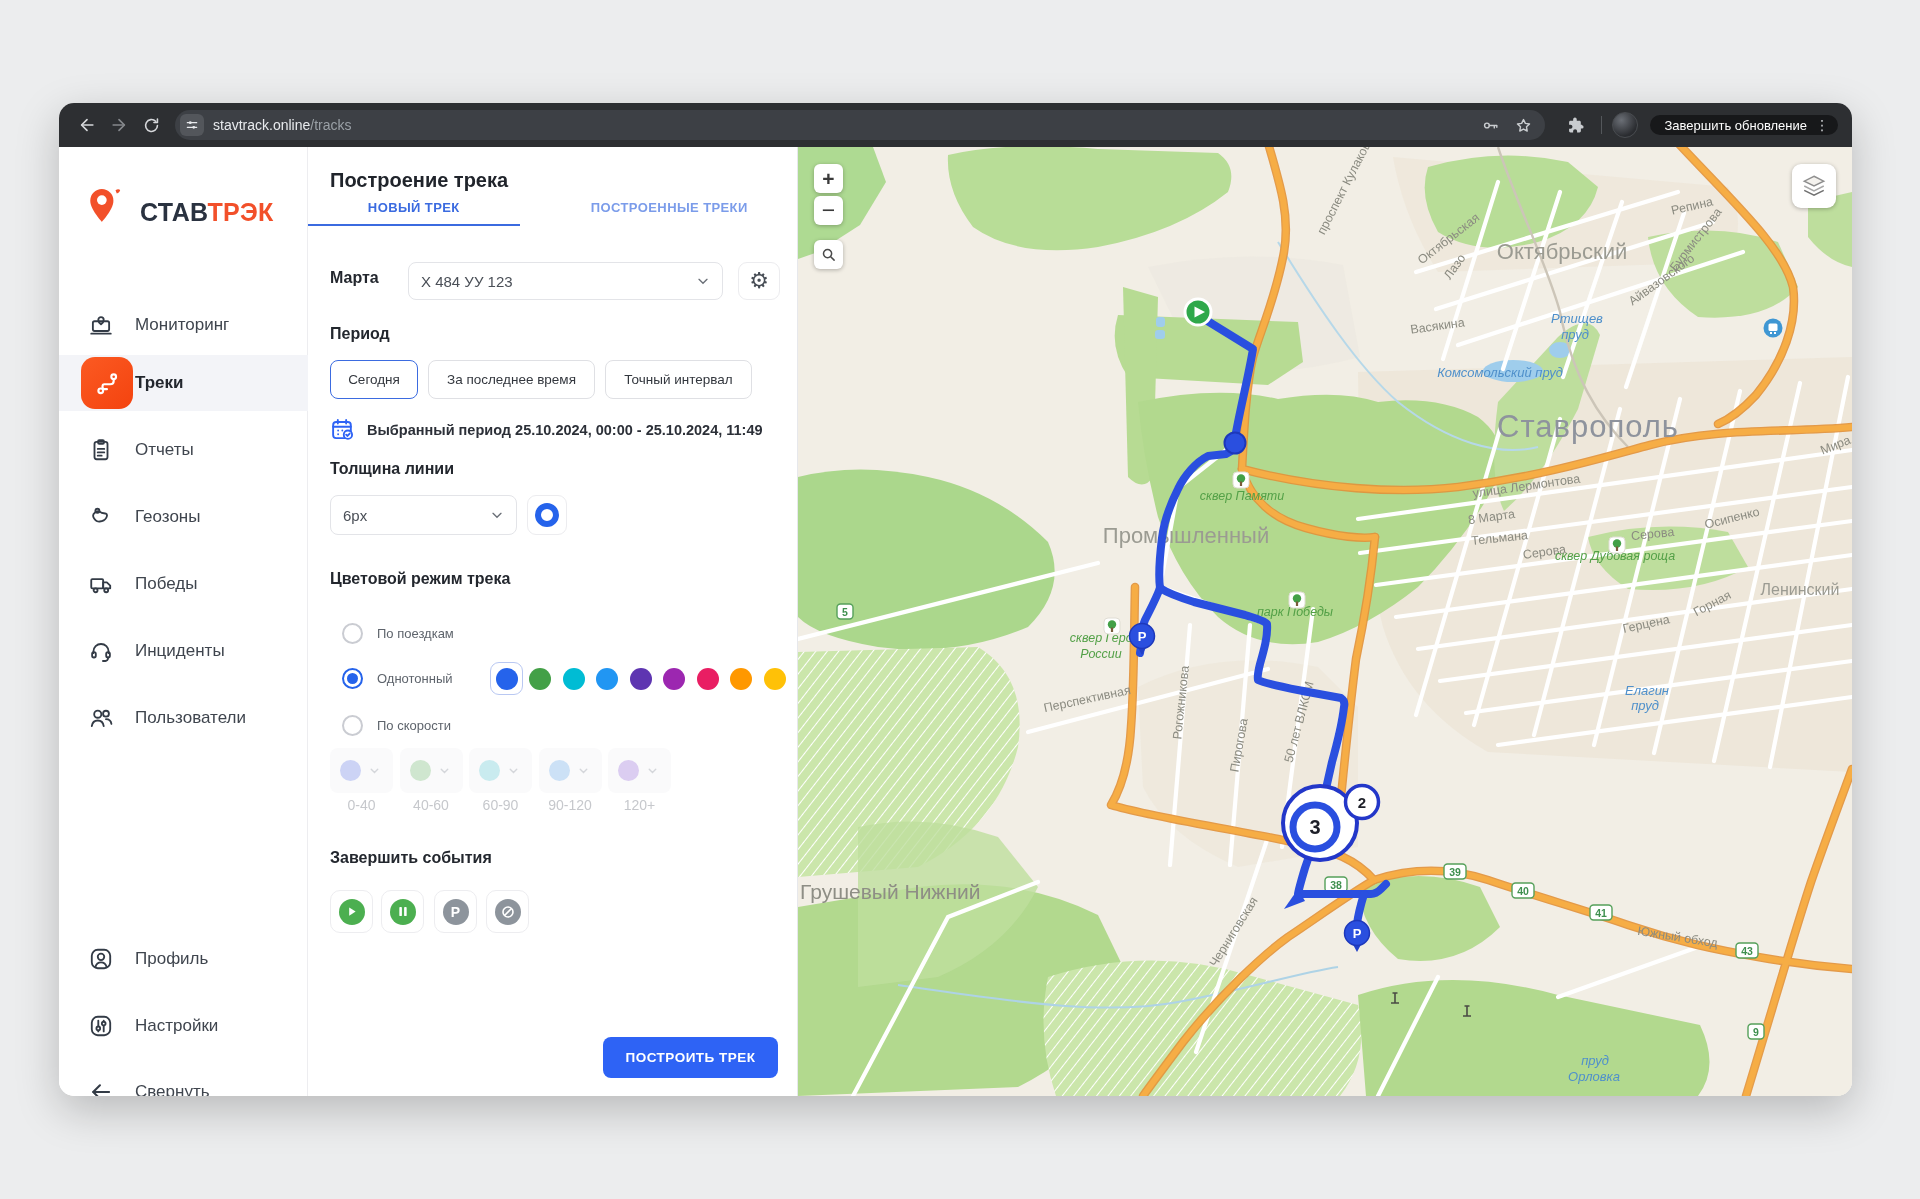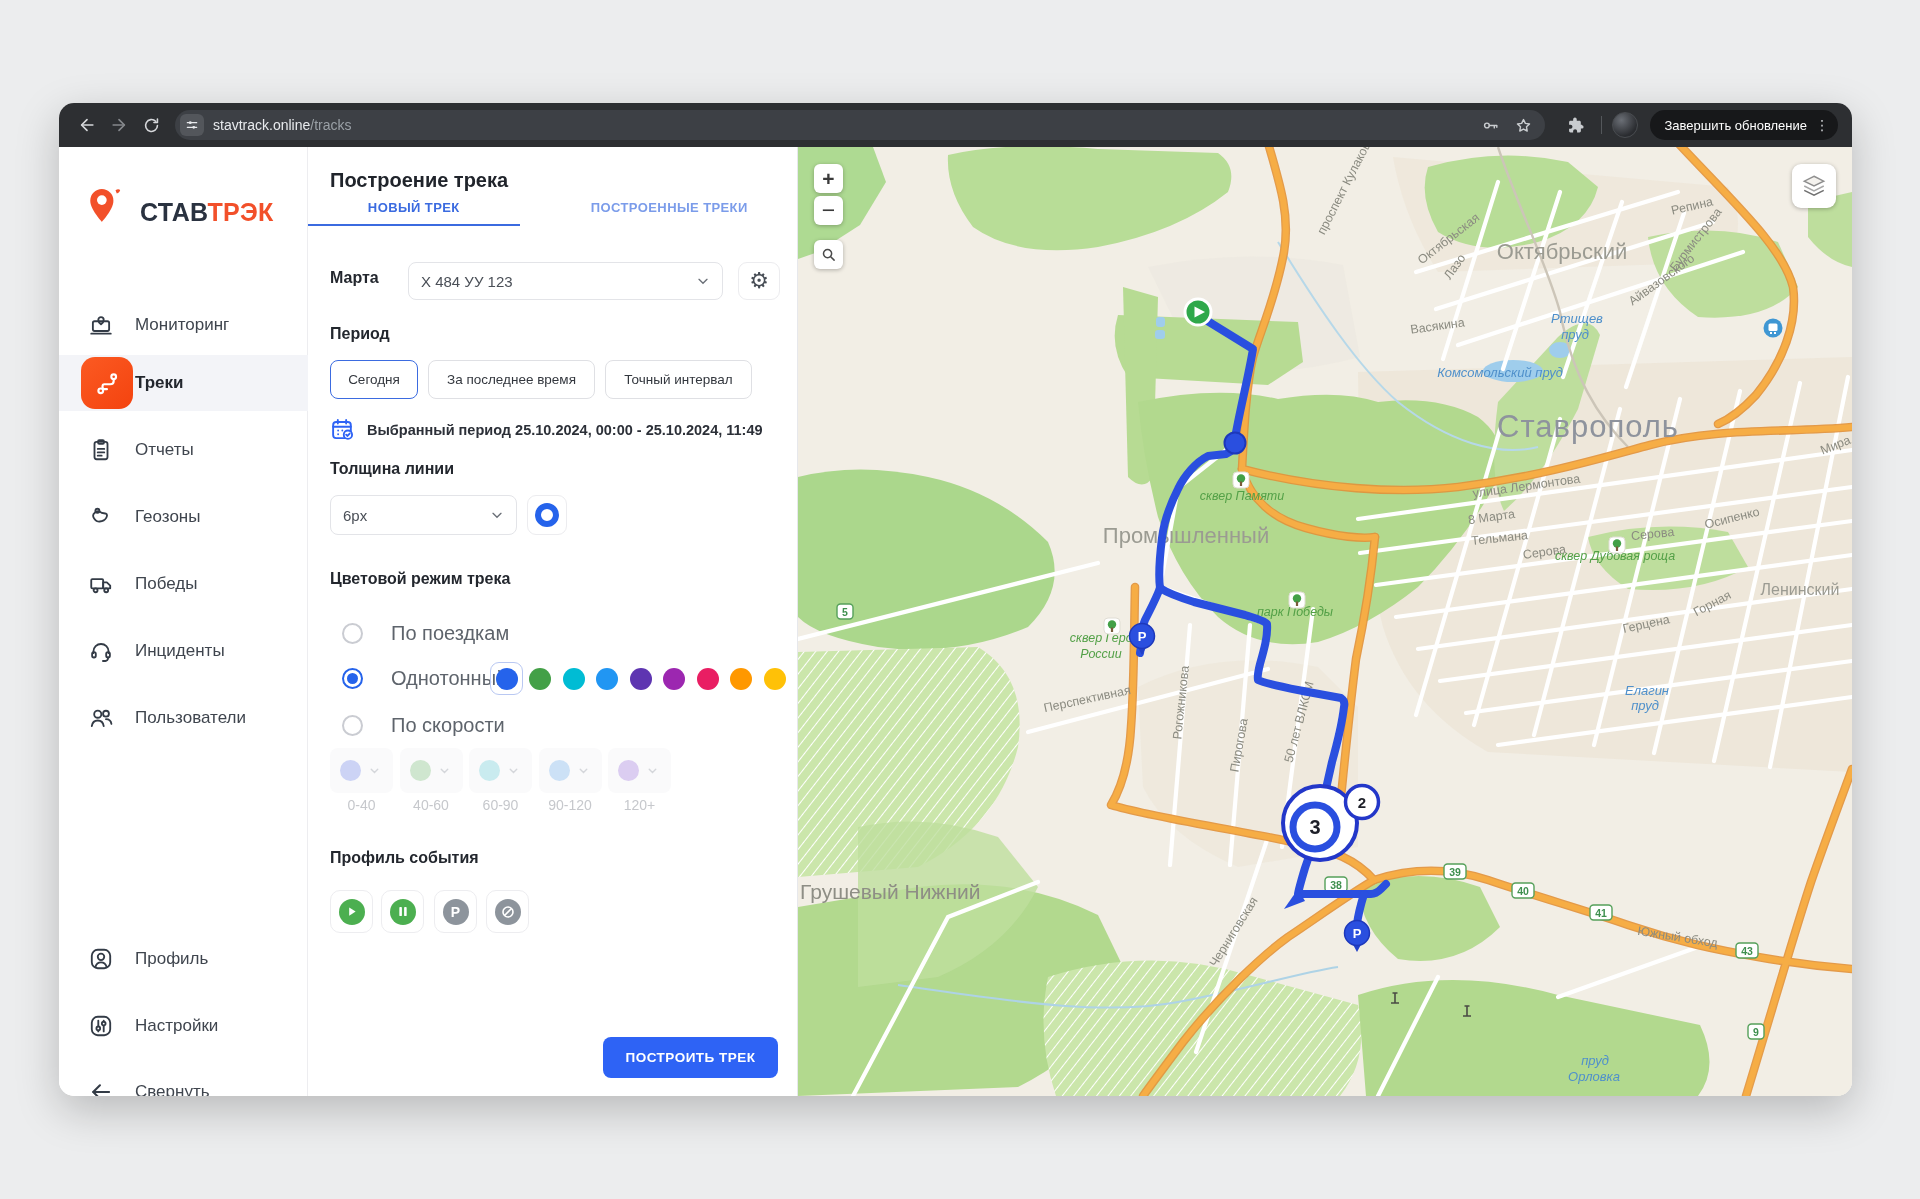--- a/index.html
+++ b/index.html
@@ -10,21 +10,21 @@
   .toolbar { position:absolute; left:0; top:0; right:0; height:44px; background:#2d2f32; display:flex; align-items:center; padding:0 14px 0 12px; }
   .tb-btn { width:32px; height:32px; display:flex; align-items:center; justify-content:center; border-radius:50%; flex:0 0 auto; }
   .url-pill { flex:1; height:30px; background:#3d4045; border-radius:15px; margin:0 14px 0 8px; display:flex; align-items:center; padding:0 12px 0 5px; min-width:0; }
   .tune-chip { width:24px; height:22px; background:#53565b; border-radius:6px; display:flex; align-items:center; justify-content:center; margin-right:9px; flex:0 0 auto; }
   .url-text { font-size:14px; color:#e8eaed; white-space:nowrap; }
   .url-text .path { color:#9aa0a6; }
   .pill-spacer { flex:1; }
   .pill-ico { margin-left:14px; display:flex; flex:0 0 auto; }
   .tb-sep { width:1px; height:18px; background:#54575b; margin:0 10px; }
   .avatar { width:26px; height:26px; border-radius:50%; background:radial-gradient(circle at 35% 30%, #6b6f76, #2a2c30 70%); flex:0 0 auto; border:1px solid #494c50; }
-  .update-btn { margin-left:12px; height:30px; background:#17181a; border-radius:15px; color:#fff; font-size:13px; display:flex; align-items:center; padding:0 8px 0 14px; white-space:nowrap; flex:0 0 auto; }
+  .update-btn { margin-left:12px; height:20px; background:#17181a; border-radius:15px; color:#fff; font-size:13px; display:flex; align-items:center; padding:0 8px 0 14px; white-space:nowrap; flex:0 0 auto; }
   .update-btn .dots { margin-left:8px; color:#cfd1d4; font-size:14px; letter-spacing:1px; }
 
   
   .sidebar { position:absolute; left:0; top:44px; width:249px; bottom:0; background:#fff; border-right:1px solid #ededf0; }
   .logo { position:absolute; left:26px; top:38px; display:flex; align-items:flex-end; }
   .logo-text { font-size:25px; font-weight:800; letter-spacing:.3px; margin-left:4px; line-height:1; padding-bottom:6px;}
   .logo-text .lp { color:#2a3240;margin-left:11px; } .logo-text .la { color:#f2502a; }
   .nav-item { position:absolute; left:0; width:249px; height:56px; display:flex; align-items:center; cursor:pointer; }
   .nav-item .ico { position:absolute; left:29px; width:26px; height:26px; }
   .nav-item .lbl { position:absolute; left:76px; font-size:17px; color:#3f454e; font-weight:500; }
@@ -45,21 +45,21 @@
   .per-btn { position:absolute; top:213px; height:39px; border:1px solid #dfe0e4; border-radius:8px; background:#fff; font-size:13.5px; color:#33373e; display:flex; align-items:center; justify-content:center; cursor:pointer; font-family:inherit; }
   .per-btn.active { border:1.6px solid #3b6be0; }
   .period-row { position:absolute; left:22px; top:270px; display:flex; align-items:center; }
   .period-row .txt { margin-left:12px; font-size:14.5px; font-weight:600; color:#2c3038; }
   .ring-box { position:absolute; left:219px; top:348px; width:40px; height:40px; border:1px solid #ececef; border-radius:9px; display:flex; align-items:center; justify-content:center; cursor:pointer; }
   .ring { width:24px; height:24px; border:6px solid #2563eb; border-radius:50%; }
   .radio-row { position:absolute; left:34px; display:flex; align-items:center; height:22px; cursor:pointer; }
   .radio { width:21px; height:21px; border:2px solid #caccd2; border-radius:50%; background:#fff; flex:0 0 auto; position:relative; }
   .radio.sel-r { border-color:#2563eb; }
   .radio.sel-r::after { content:""; position:absolute; left:3px; top:3px; width:11px; height:11px; background:#2563eb; border-radius:50%; }
-  .radio-lbl { margin-left:28px; font-size:20px; color:#5e646c; }
+  .radio-lbl { margin-left:14px; font-size:13px; color:#5e646c; }
   #solid-swatches { position:absolute; left:182px; top:515px; display:flex; align-items:center; }
   .swatch { width:22px; height:22px; border-radius:50%; margin-right:11.5px; flex:0 0 auto; cursor:pointer; }
   .swatch-box { width:33px; height:33px; border:1.5px solid #b9c8f2; border-radius:9px; display:flex; align-items:center; justify-content:center; margin-right:6px; cursor:pointer; }
   .swatch-box .swatch { margin:0; }
   #speed-boxes { position:absolute; left:22px; top:601px; display:flex; }
   .spd { width:63px; height:45px; background:#fafafb; border-radius:8px; margin-right:6.5px; display:flex; align-items:center; padding-left:10px; }
   .spd .c { width:21px; height:21px; border-radius:50%; }
   .spd .v { margin-left:7px; color:#d9dbdf; }
   #speed-labels { position:absolute; left:22px; top:650px; display:flex; }
   #speed-labels span { width:63px; margin-right:6.5px; text-align:center; font-size:14px; color:#c6c8cc; }
@@ -360,21 +360,21 @@
         </span>
       </div>
     <div id="speed-labels">
         <span>0-40</span>
         <span>40-60</span>
         <span>60-90</span>
         <span>90-120</span>
         <span>120+</span>
       </div>
 
-    <span class="field-label" style="left:22px; top:702px;">Профиль события</span>
+    <span class="field-label" style="left:22px; top:702px;">Завершить события</span>
 
     <div class="ev-btn" style="left:22px;">
       <span class="ev-circle" style="background:#4caf50;">
         <svg width="11" height="11" viewBox="0 0 12 12">
             <path d="M3.5 1.5l7 4.5-7 4.5z" fill="#fff"></path>
           </svg>
       </span>
     </div>
     <div class="ev-btn" style="left:73px;">
       <span class="ev-circle" style="background:#4caf50;">

